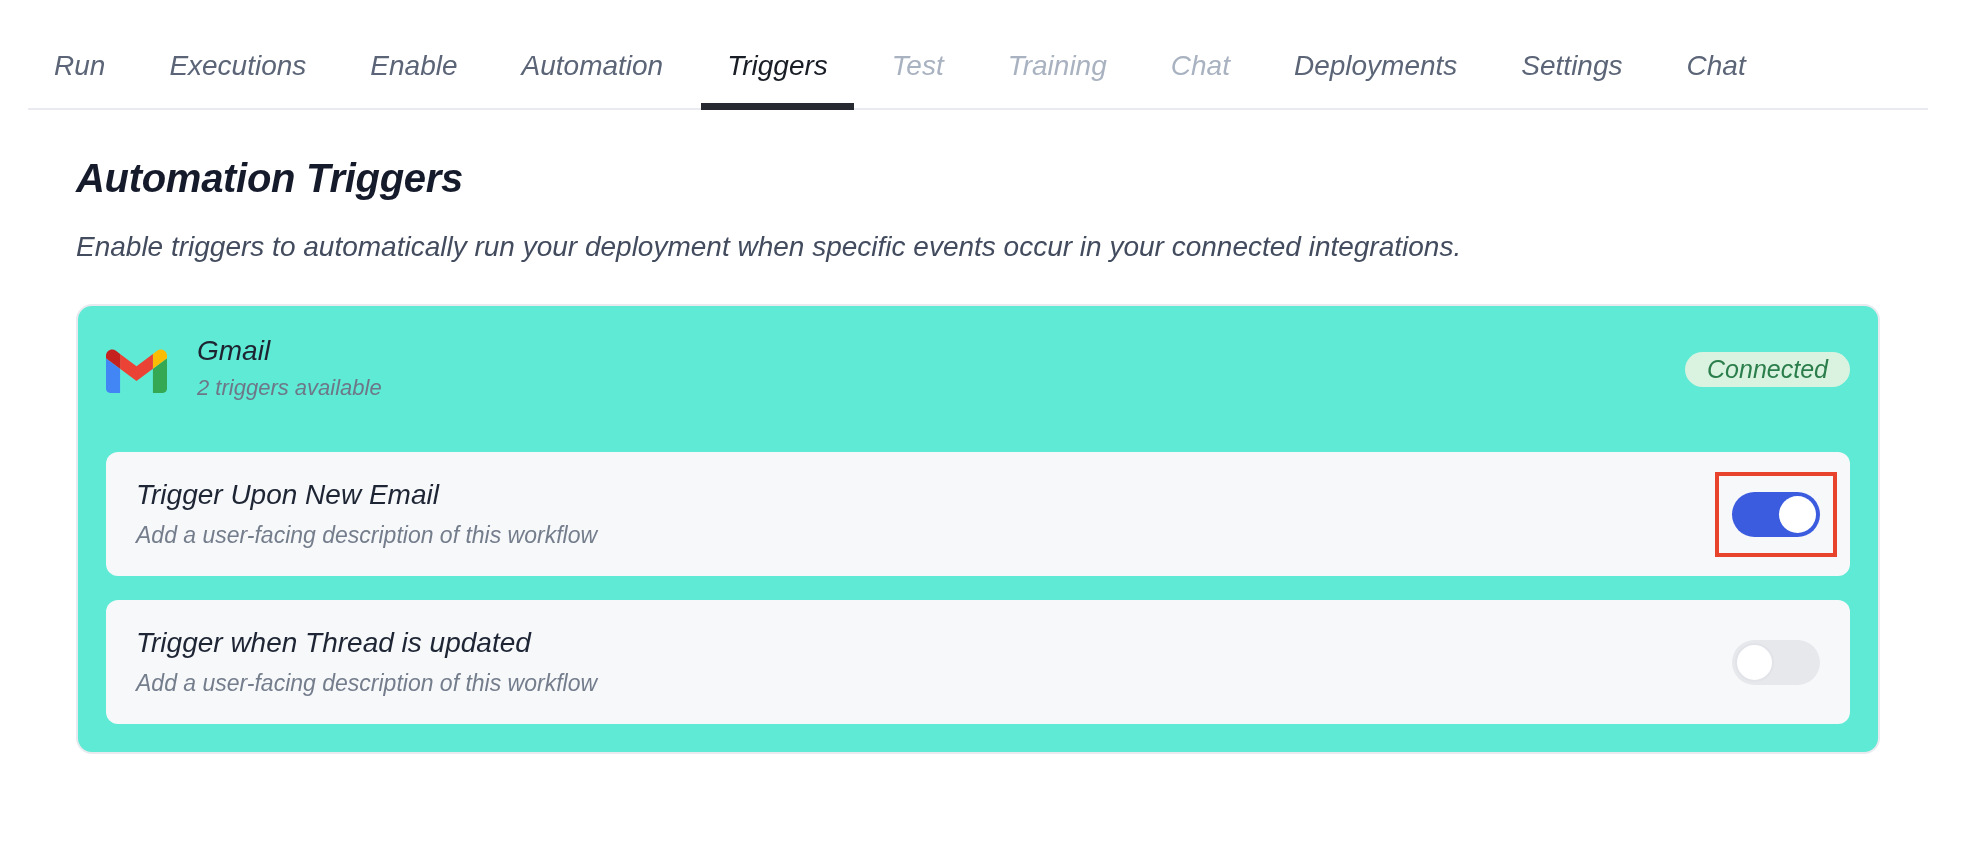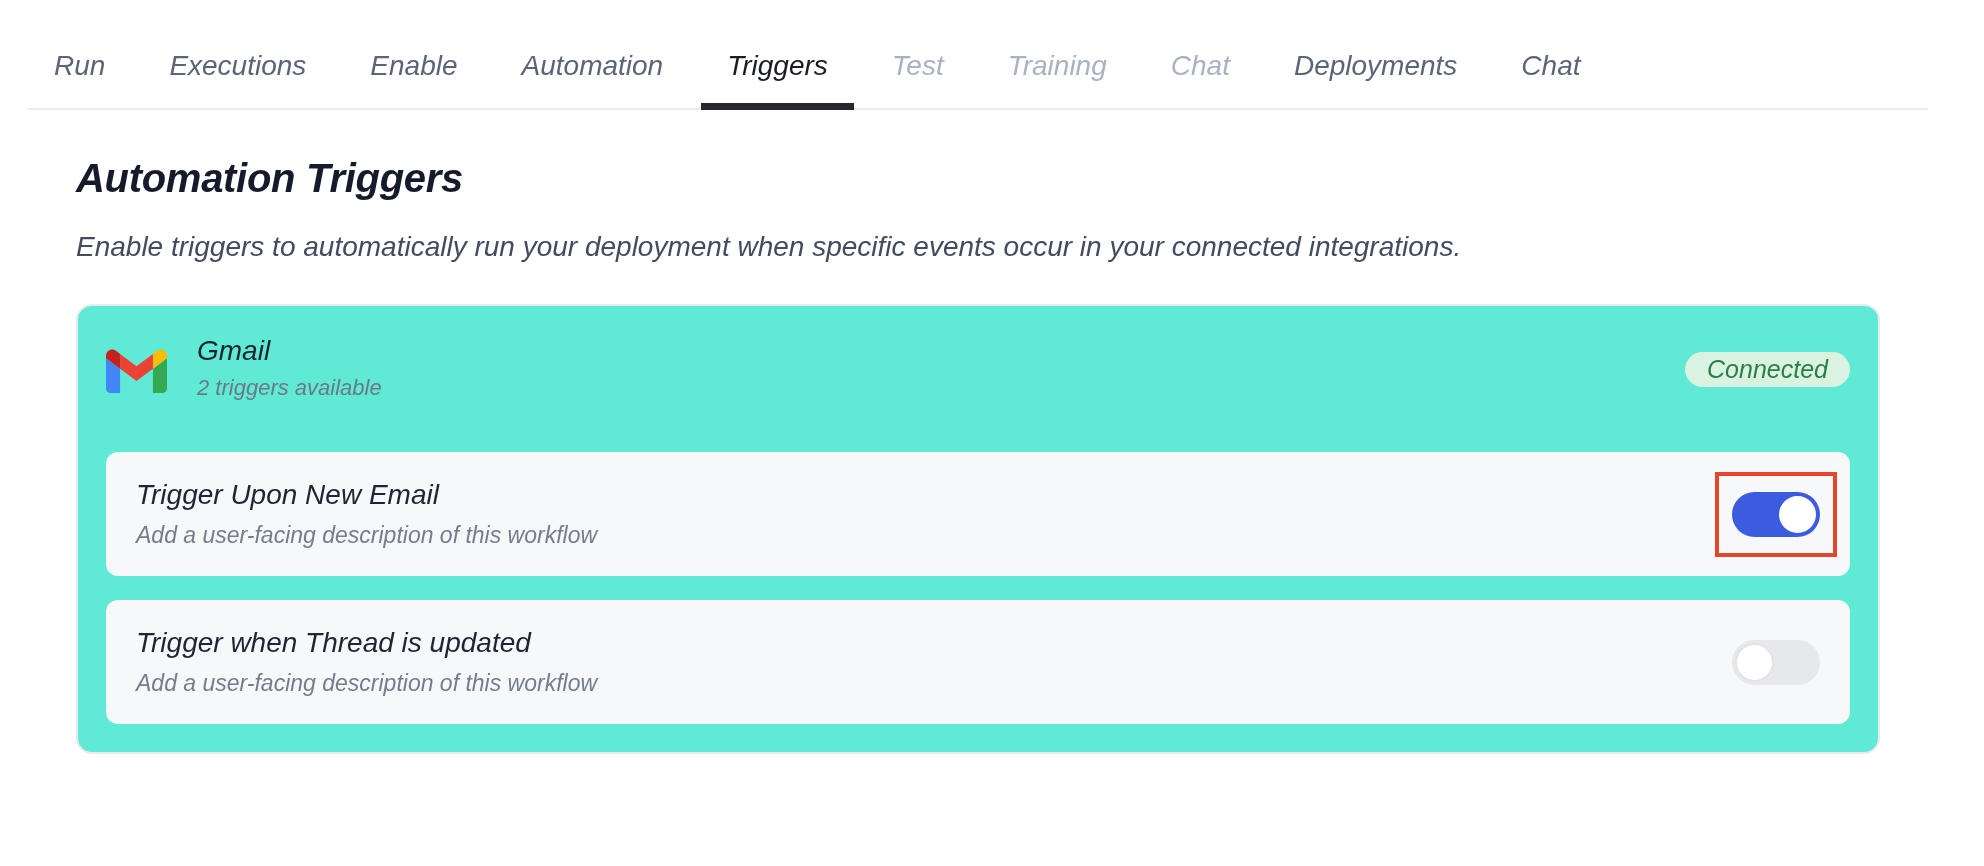--- a/index.html
+++ b/index.html
@@ -161,20 +161,23 @@
       <div class="tab disabled">
     <span class="tab-label">Training</span>
   </div>
       <div class="tab disabled">
     <span class="tab-label">Chat</span>
   </div>
       <div class="tab">
     <span class="tab-label">Deployments</span>
   </div>
       <div class="tab">
+    <span class="tab-label">Settings</span>
+  </div>
+      <div class="tab">
     <span class="tab-label">Chat</span>
   </div>
     </nav>
 
   <main class="main">
     <h1>Automation Triggers</h1>
     <p class="desc">Enable triggers to automatically run your deployment when specific events occur in your connected integrations.</p>
 
     <section class="card">
       <div class="card-header">

